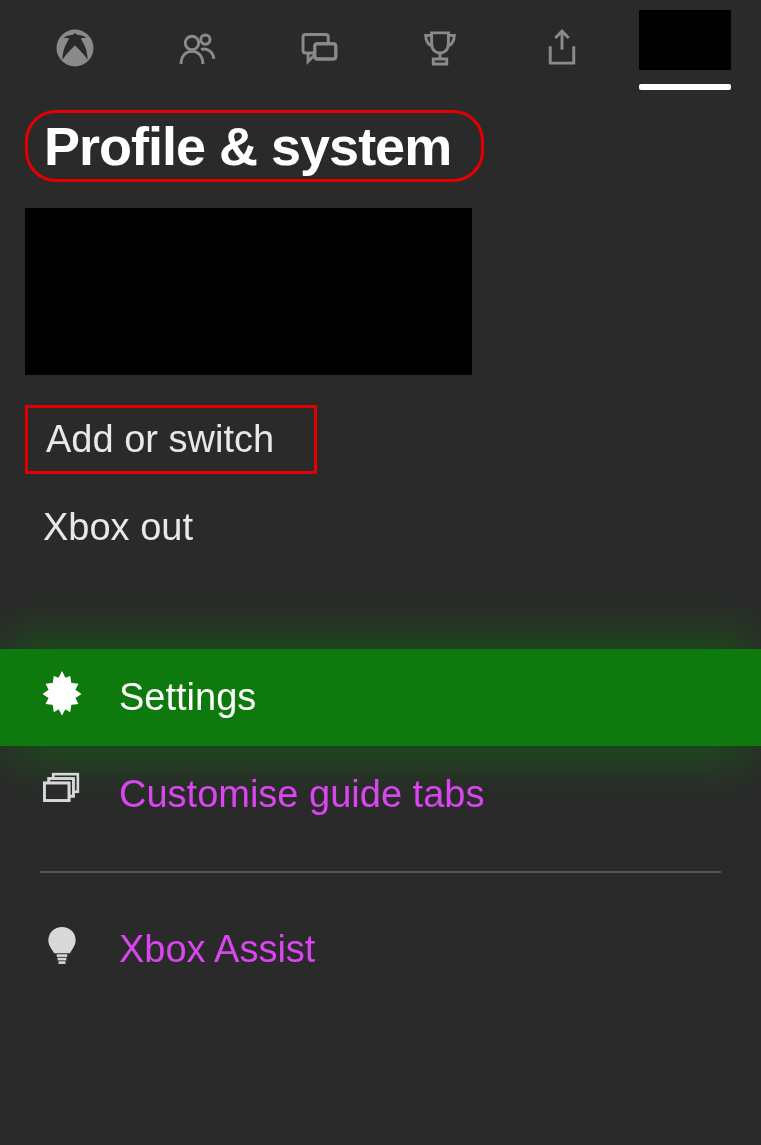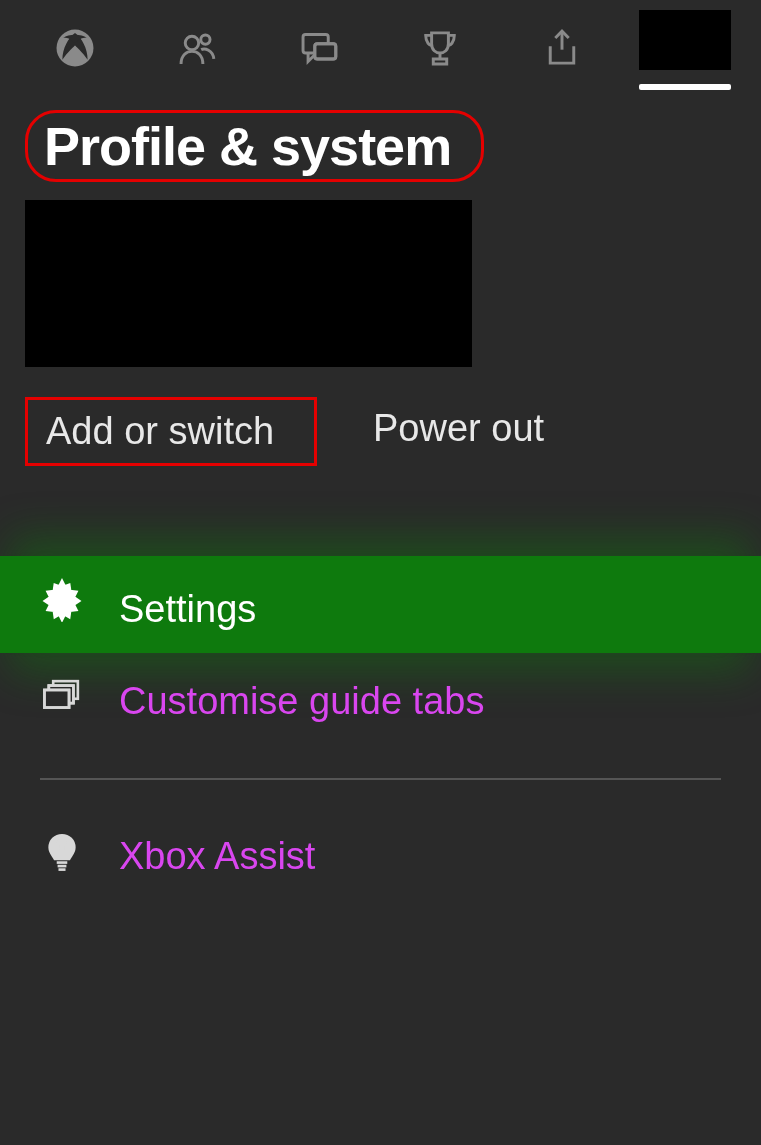--- a/index.html
+++ b/index.html
@@ -40,21 +40,21 @@
   }
   .top-tabs .underline {
     width: 92px;
     height: 6px;
     background: #fff;
     margin-top: 14px;
     border-radius: 2px;
   }
 
   .title-block {
-    margin: 20px 0 0 25px;
+    margin: 20px 0 8px 25px;
     display: inline-block;
     padding: 2px 30px 2px 16px;
     border-radius: 31px;
   }
   .title-block h1 {
     margin: 0;
     font-size: 54px;
     font-weight: 700;
     color: #fff;
     letter-spacing: -1px;
@@ -66,22 +66,22 @@
   .profile-card {
     margin: 18px 0 0 25px;
     width: 447px;
     height: 167px;
     background: #000;
   }
 
   .acct-actions {
     margin: 30px 0 0 25px;
     display: flex;
-    flex-direction: row;
-    gap: 38px;
+    flex-direction: column;
+    gap: 22px;
   }
   .acct-actions .item {
     display: inline-block;
     padding: 10px 18px 10px 18px;
     font-size: 38px;
     color: #e8e8e8;
   }
   .acct-actions .item.hl {
     border: 3px solid #e40000;
     width: 250px;
@@ -99,21 +99,20 @@
     align-items: center;
     padding: 22px 40px;
     gap: 35px;
     font-size: 38px;
     color: #d946ef;
   }
   .menu .row.selected {
     background: #0e7a0d;
     color: #fff;
     box-shadow: 0 -30px 40px -10px rgba(14,122,13,0.4), 0 30px 40px -10px rgba(14,122,13,0.4);
-    align-items: flex-end;
   }
   .menu .row.selected svg { stroke:#fff; fill:#fff; }
   .menu .row svg {
     width: 44px;
     height: 44px;
     flex: 0 0 44px;
   }
   .menu-sep {
     border: none;
     border-top: 2px solid #555;
@@ -189,21 +188,21 @@
 
 
 <div class="profile-card"></div>
 
 
 <div class="acct-actions">
   <div class="item hl">
     <span>Add or switch</span>
   </div>
   <div class="item">
-    <span>Power out</span>
+    <span>Xbox out</span>
   </div>
 </div>
 
 <div class="divider"></div>
 
 
 <div class="menu">
 
   <div class="row selected">
     <span>

